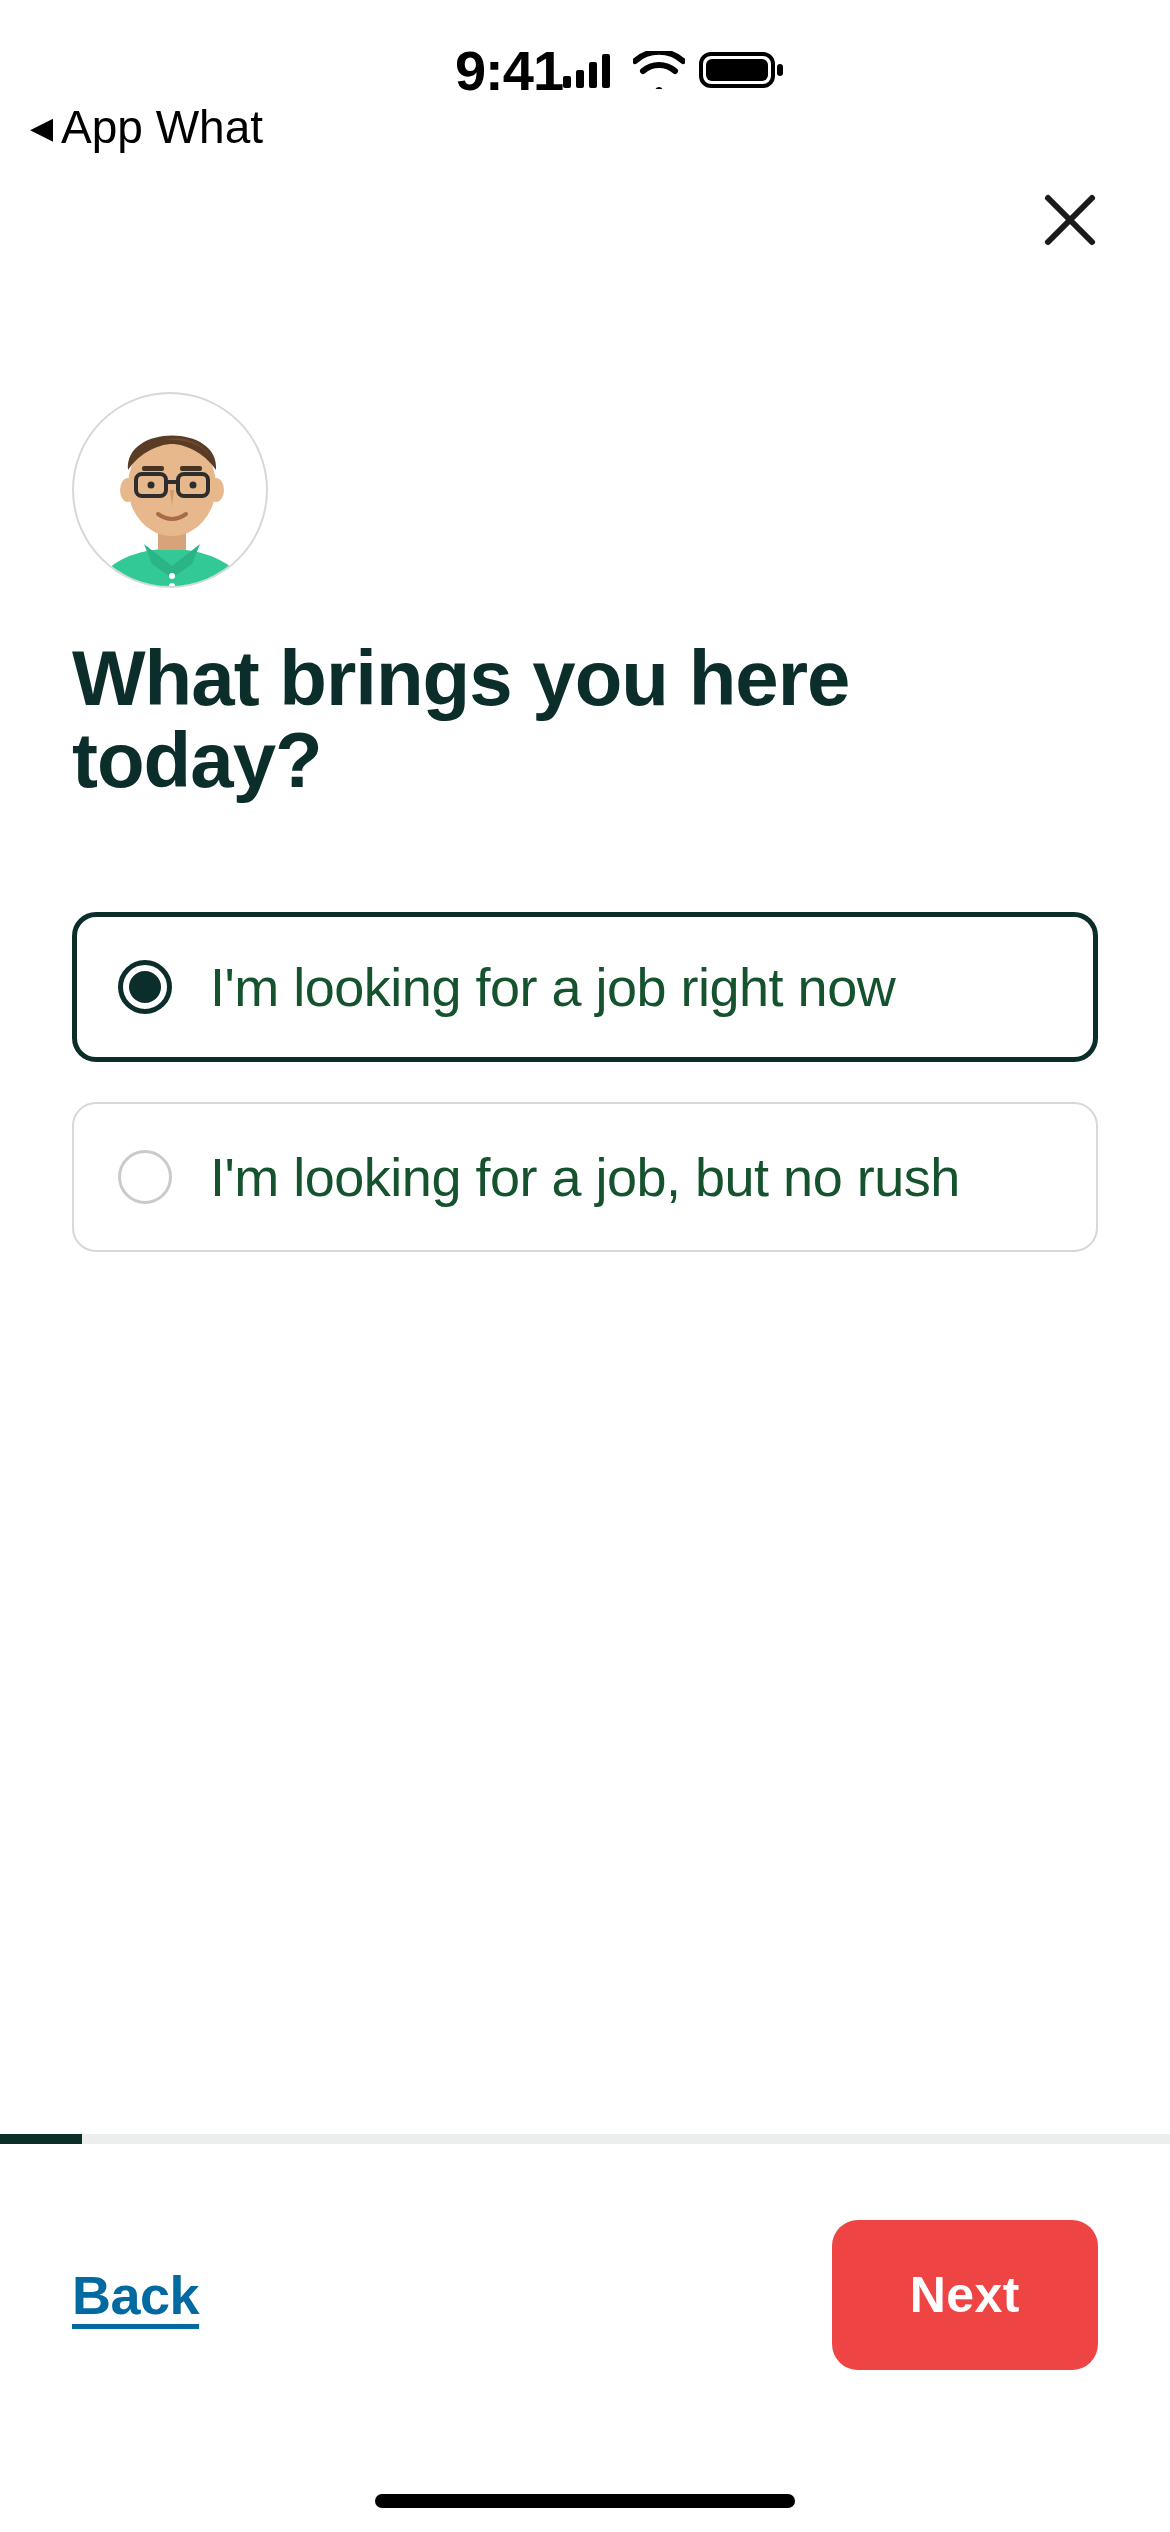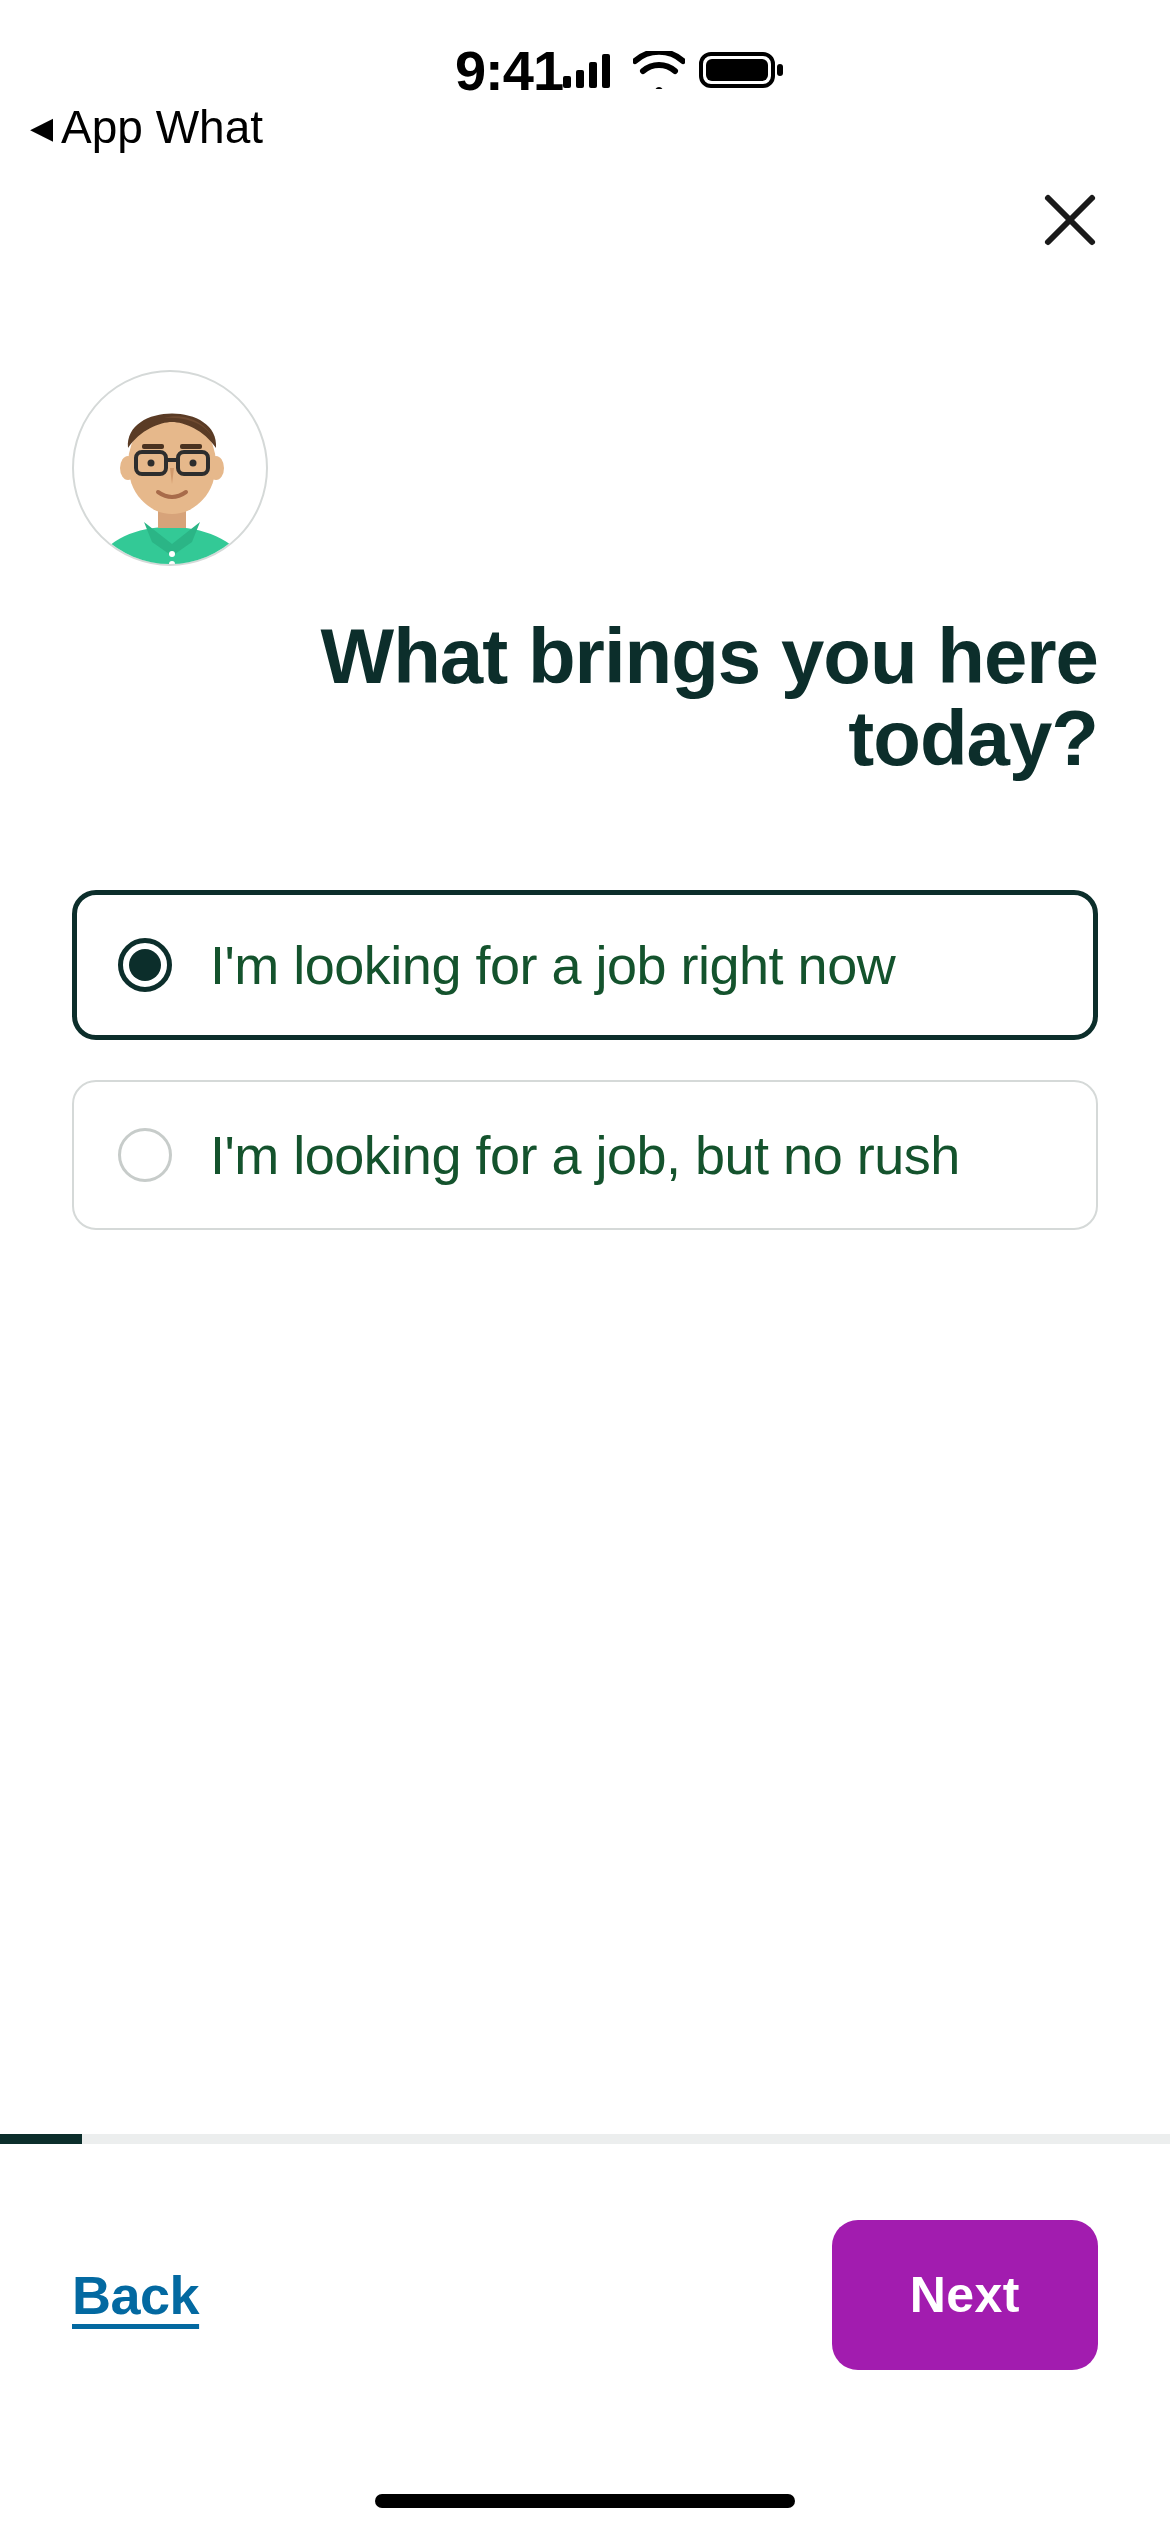--- a/index.html
+++ b/index.html
@@ -66,24 +66,23 @@
     height: 80px;
     display: flex;
     align-items: center;
     justify-content: center;
     cursor: pointer;
   }
 
   
   .content {
     position: absolute;
-    top: 370px;
+    top: 392px;
     left: 72px;
     right: 72px;
-    text-align: right;
   }
 
   .avatar {
     width: 196px;
     height: 196px;
     border-radius: 50%;
     border: 2px solid #d5d9d8;
     overflow: hidden;
     position: relative;
     background: #ffffff;
@@ -172,21 +171,21 @@
   .back-link {
     font-size: 54px;
     font-weight: 800;
     color: #0369a1;
     text-decoration: underline;
     text-underline-offset: 10px;
     cursor: pointer;
     letter-spacing: -0.5px;
   }
   .next-btn {
-    background: #a21caf;
+    background: #ef4444;
     color: #ffffff;
     font-size: 50px;
     font-weight: 700;
     border: none;
     border-radius: 26px;
     padding: 46px 78px;
     cursor: pointer;
     letter-spacing: 0.5px;
   }
 

